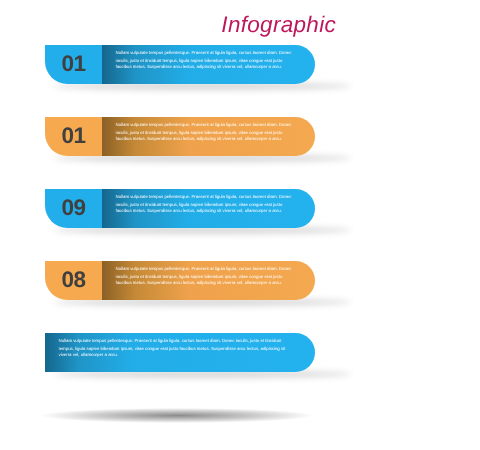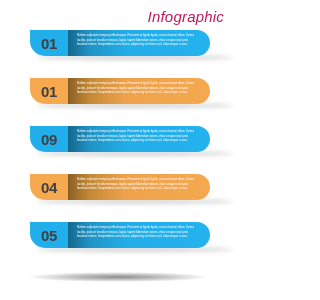--- a/index.html
+++ b/index.html
@@ -192,34 +192,31 @@
         <div class="text-panel">
           <span class="body-text">Nullam vulputate tempus pellentesque. Praesent at ligula ligula, cursus laoreet diam. Donec iaculis, justo et tincidunt tempus, ligula sapien bibendum ipsum, vitae congue erat justo faucibus metus. Suspendisse arcu lectus, adipiscing sit viverra vel, ullamcorper a arcu.</span>
         </div>
       </div>
     </div>
     <div class="row-wrap">
       <div class="bar-shadow"></div>
       <div class="under-shadow"></div>
       <div class="row orange">
         <div class="num-block">
-          <span class="num">04</span>
+          <span class="num">08</span>
         </div>
         <div class="text-panel">
           <span class="body-text">Nullam vulputate tempus pellentesque. Praesent at ligula ligula, cursus laoreet diam. Donec iaculis, justo et tincidunt tempus, ligula sapien bibendum ipsum, vitae congue erat justo faucibus metus. Suspendisse arcu lectus, adipiscing sit viverra vel, ullamcorper a arcu.</span>
         </div>
       </div>
     </div>
     <div class="row-wrap">
       <div class="bar-shadow"></div>
       <div class="under-shadow"></div>
       <div class="row blue">
-        <div class="num-block">
-          <span class="num">05</span>
-        </div>
         <div class="text-panel">
           <span class="body-text">Nullam vulputate tempus pellentesque. Praesent at ligula ligula, cursus laoreet diam. Donec iaculis, justo et tincidunt tempus, ligula sapien bibendum ipsum, vitae congue erat justo faucibus metus. Suspendisse arcu lectus, adipiscing sit viverra vel, ullamcorper a arcu.</span>
         </div>
       </div>
     </div>
   </div>
 
 <div id="ground-shadow"></div>
 
 </body></html>

